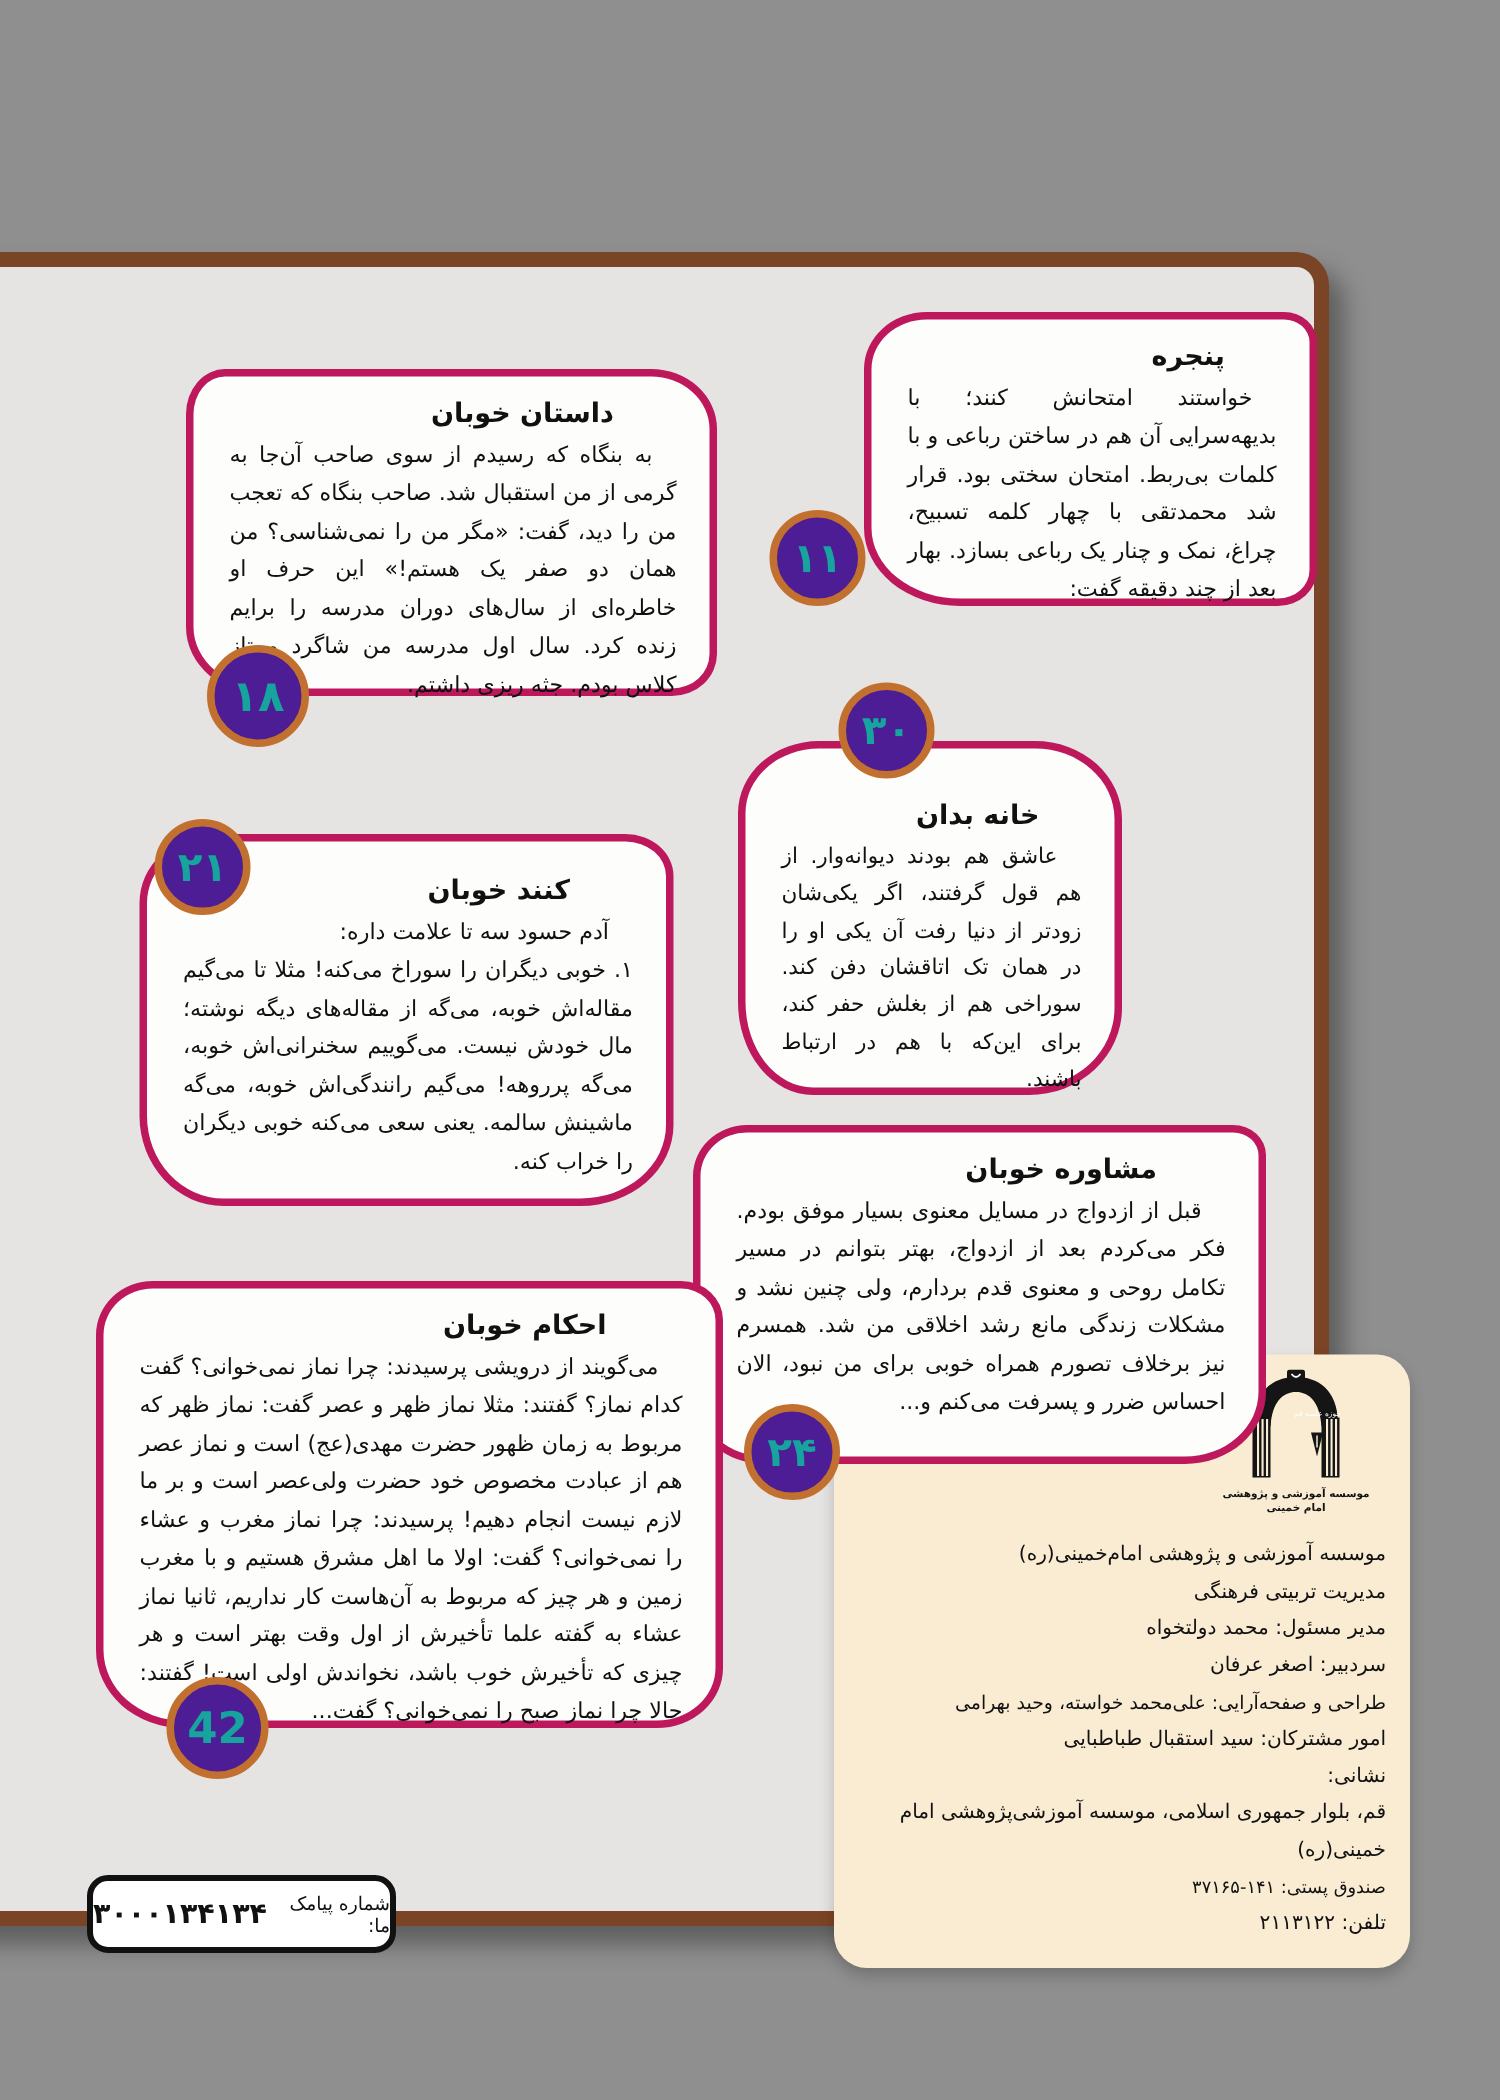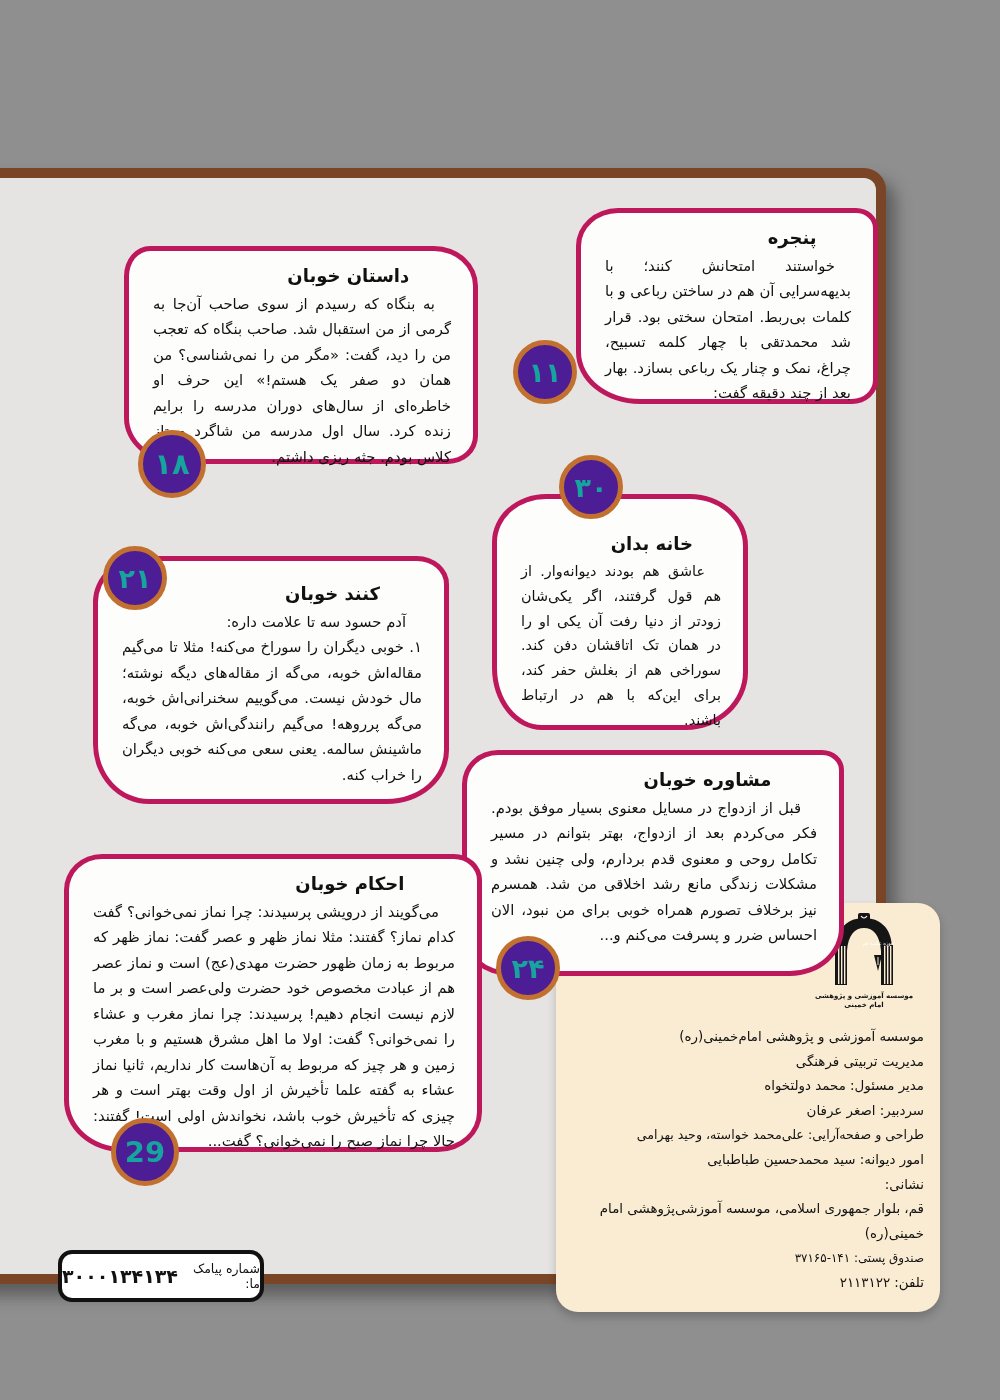--- a/index.html
+++ b/index.html
@@ -112,21 +112,21 @@
   </div>
   <div class="num-circle c-24">
     <span>۲۴</span>
   </div>
 
   <div class="bubble b-ahkam">
     <h3 class="bubble-title">احکام خوبان</h3>
     <p class="bubble-body">می‌گویند از درویشی پرسیدند: چرا نماز نمی‌خوانی؟ گفت کدام نماز؟ گفتند: مثلا نماز ظهر و عصر گفت: نماز ظهر که مربوط به زمان ظهور حضرت مهدی(عج) است و نماز عصر هم از عبادت مخصوص خود حضرت ولی‌عصر است و بر ما لازم نیست انجام دهیم! پرسیدند: چرا نماز مغرب و عشاء را نمی‌خوانی؟ گفت: اولا ما اهل مشرق هستیم و با مغرب زمین و هر چیز که مربوط به آن‌هاست کار نداریم، ثانیا نماز عشاء به گفته علما تأخیرش از اول وقت بهتر است و هر چیزی که تأخیرش خوب باشد، نخواندش اولی است! گفتند: حالا چرا نماز صبح را نمی‌خوانی؟ گفت...</p>
   </div>
   <div class="num-circle c-34">
-    <span>29</span>
+    <span>42</span>
   </div>
 
   <div class="colophon">
     <div class="logo">
       <svg width="96" height="74" viewBox="0 0 96 74" xmlns="http://www.w3.org/2000/svg" aria-hidden="true">
 
         <path d="M20 36 C20 13, 34 5, 48 5 C62 5, 76 13, 76 36 L65 38 C64 22, 57 15, 48 15 C39 15, 32 22, 31 38 Z" fill="#151515"></path>
 
         <rect x="42" y="0" width="12" height="10" rx="2" fill="#151515"></rect>
         <path d="M45 3 Q48 7 51 3" stroke="#fff" stroke-width="1.2" fill="none"></path>
@@ -146,21 +146,21 @@
       </svg>
       <span class="band-text">حوزه علمیه قم</span>
       <span class="calligraphy">موسسه آموزشی و پژوهشی امام خمینی</span>
     </div>
     <div class="credits">
       <div>موسسه آموزشی و پژوهشی امام‌خمینی(ره)</div>
       <div>مدیریت تربیتی فرهنگی</div>
       <div>مدیر مسئول: محمد دولتخواه</div>
       <div>سردبیر: اصغر عرفان</div>
       <div>طراحی و صفحه‌آرایی: علی‌محمد خواسته، وحید بهرامی</div>
-      <div>امور دیوانه: سید محمدحسین طباطبایی</div>
+      <div>امور مشترکان: سید استقبال طباطبایی</div>
       <div>نشانی:</div>
       <div>قم، بلوار جمهوری اسلامی، موسسه آموزشی‌پژوهشی امام خمینی(ره)</div>
       <div>صندوق پستی: ۱۴۱-۳۷۱۶۵</div>
       <div>تلفن: ۲۱۱۳۱۲۲</div>
     </div>
   </div>
 
   <div class="sms-box">
     <span class="sms-label">شماره پیامک ما:</span>
     <span class="sms-number">۳۰۰۰۱۳۴۱۳۴</span>

